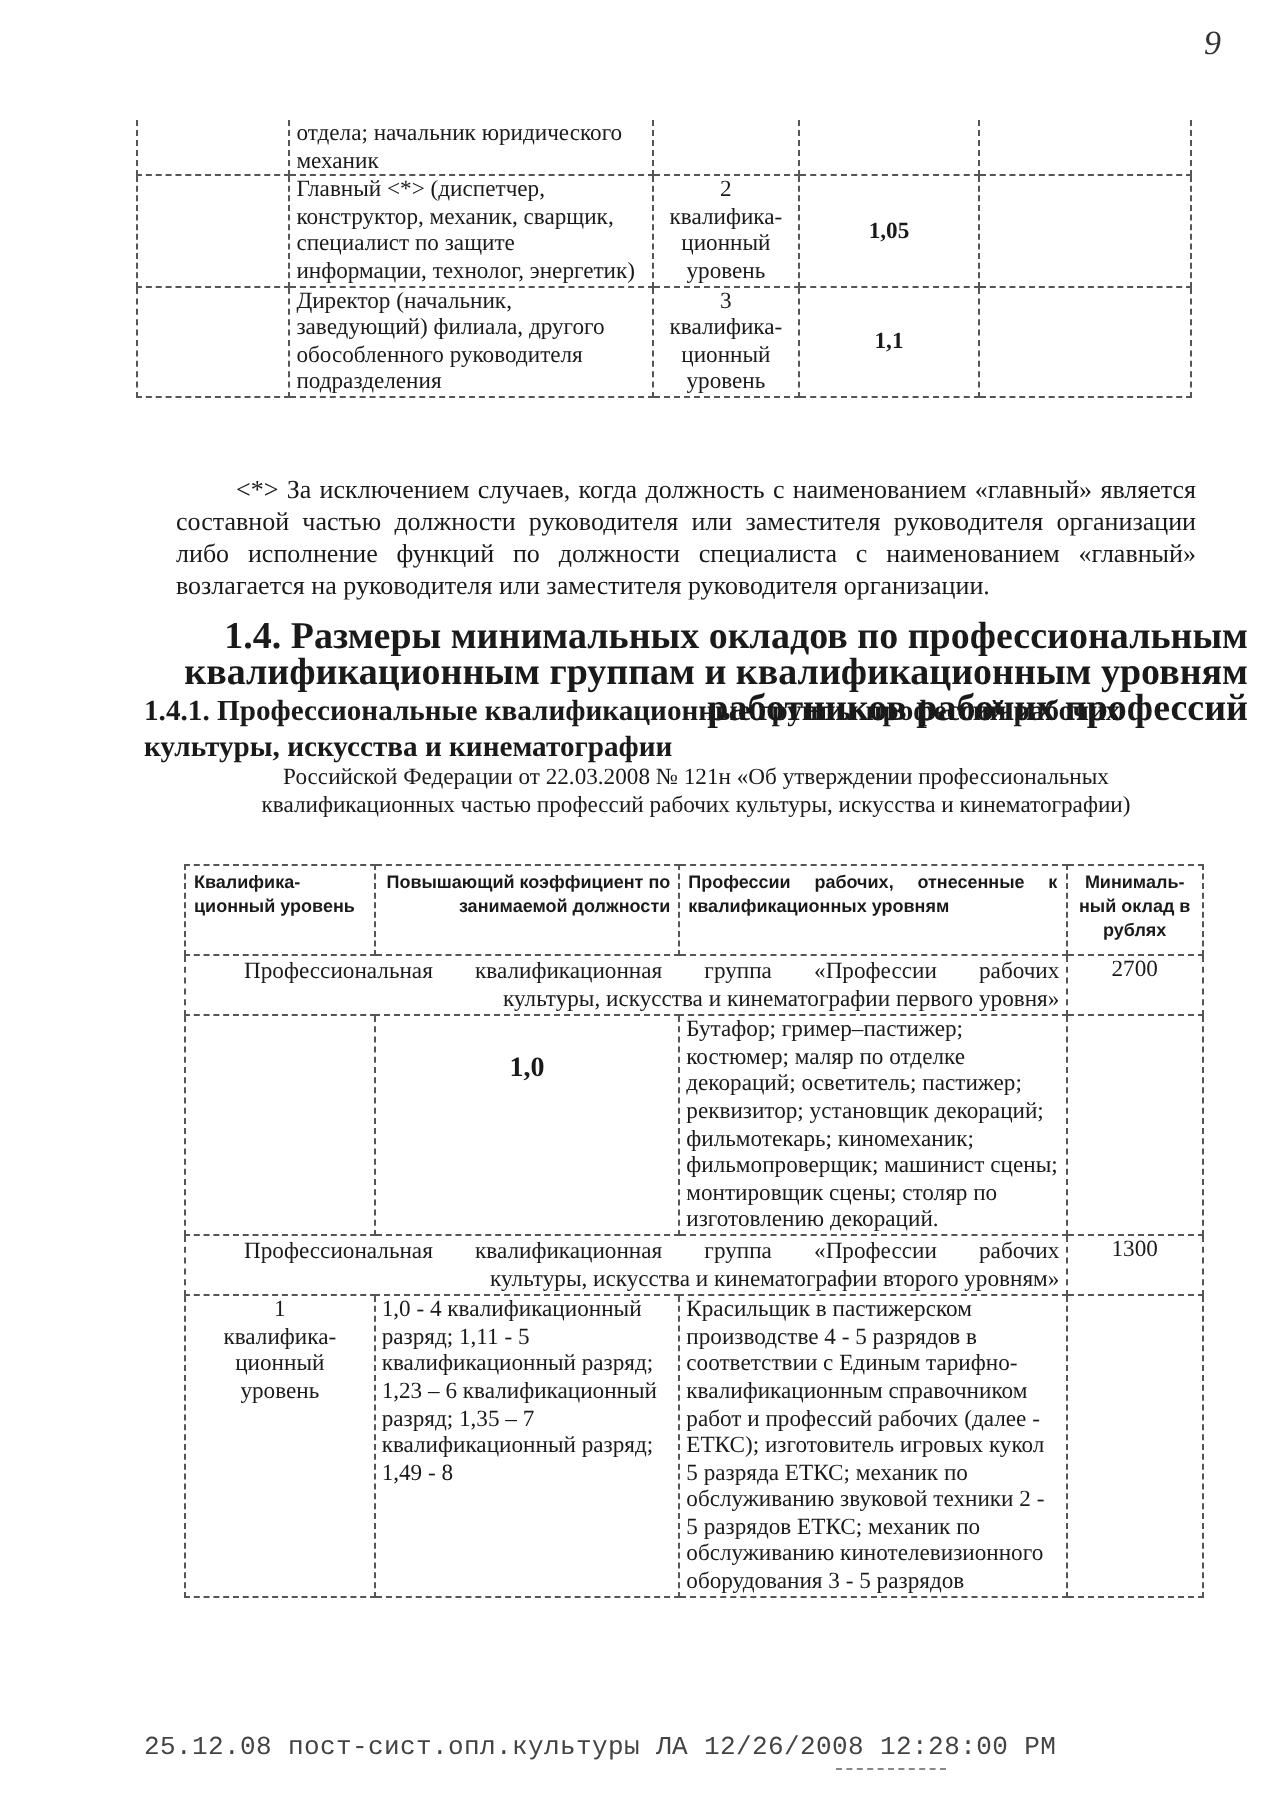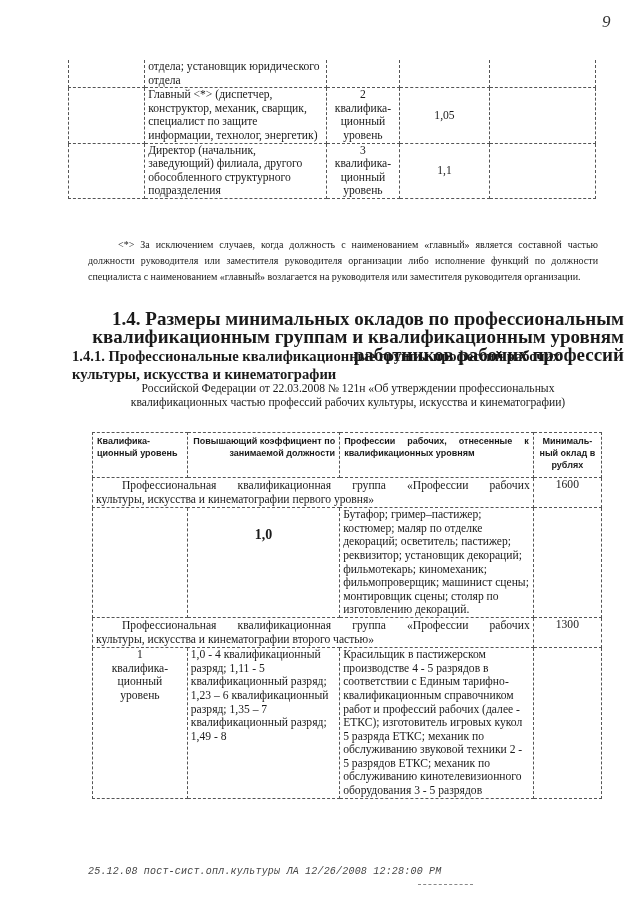--- a/index.html
+++ b/index.html
@@ -8,34 +8,34 @@
       font-family: "Liberation Serif", "DejaVu Serif", serif;
       color: #1a1a1a;
     }
     .page-num {
       position: absolute; left: 602px; top: 12px;
       font-style: italic; font-size: 17px; color: #333;
     }
     table { border-collapse: collapse; position: absolute; }
     td { border: 1px dashed #555; vertical-align: top; padding: 0 3px; font-size: 11.6px; line-height: 13.6px; }
     .c { text-align: center; }
-    .vm { vertical-align: middle; }
+    .vm { vertical-align: middle; font-weight: bold; }
 
     
     #top-table { left: 68px; top: 60px; width: 528px; }
     #top-table .tc1 { width: 70px; border-top: none; }
     #top-table .tc2 { width: 176px; }
     #top-table .tc3 { width: 66px; }
     #top-table .tc4 { width: 84px; }
     #top-table .tc5 { width: 100px; }
     #top-table tr.first td { border-top: none; }
 
     .footnote {
       position: absolute; left: 88px; top: 237px; width: 510px;
-      font-size: 10px; line-height: 16px; text-align: justify; text-indent: 30px;
+      font-size: 13px; line-height: 16px; text-align: justify; text-indent: 30px;
     }
     .h1 {
       position: absolute; left: 72px; top: 310px; width: 552px;
       text-align: right; font-weight: bold; font-size: 19px; line-height: 18px;
     }
     .h2 {
       position: absolute; left: 72px; top: 347px; width: 552px;
       font-weight: bold; font-size: 14.6px; line-height: 18px;
     }
     .order {
@@ -46,59 +46,59 @@
     
     #main-table { left: 92px; top: 432px; width: 510px; }
     #main-table .mc1 { width: 87px; }
     #main-table .mc2 { width: 147px; text-align: right; }
     #main-table .mc3 { width: 191px; }
     #main-table .mc4 { width: 60px; margin-left: 18px; }
     #main-table th-like, .hdr td { font-family: "Liberation Sans", "DejaVu Sans", sans-serif; font-weight: bold; font-size: 9px; line-height: 12px; padding: 2px 4px 6px 4px; }
     .hdr td.just { text-align: justify; text-align-last: left; }
     .grp-cell { padding: 1px 3px; }
     .grp-cell span.first { display: block; text-indent: 26px; text-align: justify; text-align-last: justify; }
-    .grp-cell span.second { display: block; text-align: left; }
+    .grp-cell span.second { display: block; text-align: right; }
     .coef-big { font-weight: bold; font-size: 14px; padding-top: 20px; }
     .footer {
-      position: absolute; left: 88px; top: 866px;
+      position: absolute; left: 72px; top: 866px;
       font-family: "Liberation Mono", "DejaVu Sans Mono", monospace;
-      font-style: italic; font-size: 10px; color: #444; letter-spacing: 0.2px;
+      font-size: 13px; color: #444; letter-spacing: 0.2px;
     }
     .scan-mark {
       position: absolute; left: 418px; top: 884px; width: 55px; height: 0;
       border-top: 1px dashed #888;
     }
   </style>
 </head>
 <body>
 
 <div class="page-num">9</div>
 
 <table id="top-table">
   <tbody>
       <tr class="first">
     <td class="tc1"></td>
-    <td class="tc2">отдела; установщик юридического отдела</td>
+    <td class="tc2">отдела; начальник юридического механик</td>
     <td class="tc3 c"></td>
     <td class="tc4"></td>
     <td class="tc5"></td>
   </tr>
   <tr>
     <td class="tc1" style="border-top:none;"></td>
     <td class="tc2">Главный &lt;*&gt; (диспетчер, конструктор, механик, сварщик, специалист по защите информации, технолог, энергетик)</td>
     <td class="tc3 c">
       <div>2</div>
       <div>квалифика-ционный уровень</div>
     </td>
     <td class="tc4 c vm">1,05</td>
     <td class="tc5"></td>
   </tr>
   <tr>
     <td class="tc1" style="border-top:none;"></td>
-    <td class="tc2">Директор (начальник, заведующий) филиала, другого обособленного структурного подразделения</td>
+    <td class="tc2">Директор (начальник, заведующий) филиала, другого обособленного руководителя подразделения</td>
     <td class="tc3 c">
       <div>3</div>
       <div>квалифика-ционный уровень</div>
     </td>
     <td class="tc4 c vm">1,1</td>
     <td class="tc5"></td>
   </tr>
 </tbody>
   </table>
 
@@ -118,33 +118,33 @@
     <td class="mc2 c">Повышающий коэффициент по занимаемой должности</td>
     <td class="mc3 just">Профессии рабочих, отнесенные к квалификационных уровням</td>
     <td class="mc4 c">Минималь-ный оклад в рублях</td>
   </tr>
 
   <tr>
     <td colspan="3" class="grp-cell">
       <span class="first">Профессиональная квалификационная группа «Профессии рабочих</span>
       <span class="second">культуры, искусства и кинематографии первого уровня»</span>
     </td>
-    <td class="c">1600</td>
+    <td class="c">2700</td>
   </tr>
   <tr>
     <td></td>
     <td class="c coef-big">1,0</td>
     <td>Бутафор; гример–пастижер; костюмер; маляр по отделке декораций; осветитель; пастижер; реквизитор; установщик декораций; фильмотекарь; киномеханик; фильмопроверщик; машинист сцены; монтировщик сцены; столяр по изготовлению декораций.</td>
     <td></td>
   </tr>
 
   <tr>
     <td colspan="3" class="grp-cell">
       <span class="first">Профессиональная квалификационная группа «Профессии рабочих</span>
-      <span class="second">культуры, искусства и кинематографии второго частью»</span>
+      <span class="second">культуры, искусства и кинематографии второго уровням»</span>
     </td>
     <td class="c">1300</td>
   </tr>
   <tr>
     <td class="c">
       <div>1</div>
       <div style="padding: 0 8px;">квалифика-ционный уровень</div>
     </td>
     <td>1,0 - 4 квалификационный разряд; 1,11 - 5 квалификационный разряд; 1,23 – 6 квалификационный разряд; 1,35 – 7 квалификационный разряд; 1,49 - 8</td>
     <td>Красильщик в пастижерском производстве 4 - 5 разрядов в соответствии с Единым тарифно-квалификационным справочником работ и профессий рабочих (далее - ЕТКС); изготовитель игровых кукол 5 разряда ЕТКС; механик по обслуживанию звуковой техники 2 - 5 разрядов ЕТКС; механик по обслуживанию кинотелевизионного оборудования 3 - 5 разрядов</td>

